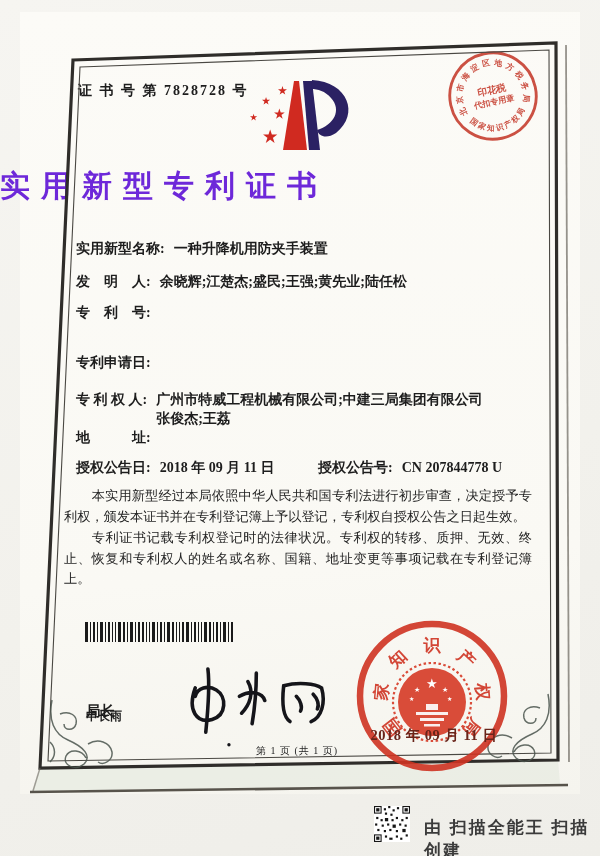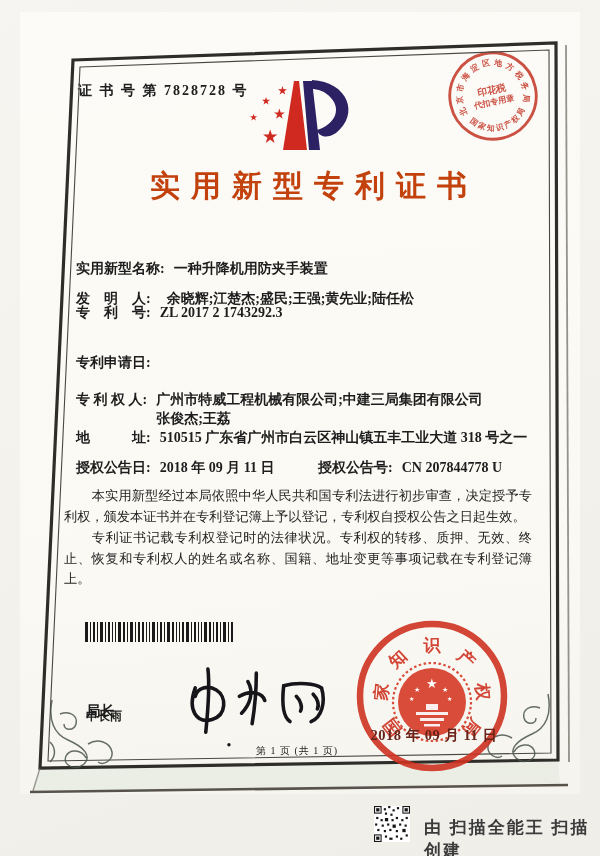--- a/index.html
+++ b/index.html
@@ -18,22 +18,22 @@
   }
   .abs{position:absolute;}
   .paper{
     left:20px;top:12px;width:560px;height:782px;
     background:linear-gradient(175deg,#fcfbf7 0%,#faf9f4 70%,#f5f4ee 100%);
   }
   .cert-no{
     left:78px;top:82px;font-size:14px;font-weight:bold;letter-spacing:2px;
   }
   .title{
-    left:0;right:0;top:166px;text-align:center;
-    font-size:30px;font-weight:bold;letter-spacing:11px;color:#c2410c;margin-left:28px;
+    left:0;right:0;top:166px;
+    font-size:30px;font-weight:bold;letter-spacing:11px;color:#6d28d9;
   }
   .fieldrow{left:76px;width:460px;display:flex;font-size:14px;font-weight:600;line-height:1.35;}
   .fieldrow .lbl{white-space:nowrap;font-weight:bold;}
   .fieldrow .val{margin-left:9px;}
   .val-narrow{width:368px;}
   .paras{
     left:64px;top:486px;width:468px;font-size:13.2px;line-height:1.56;color:#242424;
   }
   .paras p{text-align:justify;text-indent:2.1em;margin-bottom:1px;}
   .sig-title{left:86px;top:702px;font-size:14.5px;font-weight:bold;}
@@ -120,45 +120,43 @@
       <text x="50" y="86" transform="rotate(-16 50 50)" text-anchor="middle" font-size="8" font-weight="bold">产</text>
       <text x="50" y="86" transform="rotate(-32 50 50)" text-anchor="middle" font-size="8" font-weight="bold">权</text>
       <text x="50" y="86" transform="rotate(-48 50 50)" text-anchor="middle" font-size="8" font-weight="bold">局</text>
     </g>
   <text x="50" y="47" text-anchor="middle" font-size="10" font-weight="bold" fill="#c53a2b">印花税</text>
   <text x="50" y="59" text-anchor="middle" font-size="8.5" font-weight="bold" fill="#c53a2b">代扣专用章</text>
 </svg>
 
 <div class="abs title">实用新型专利证书</div>
 
-<div class="abs fieldrow" style="top:260px;align-items:flex-end;">
+<div class="abs fieldrow" style="top:240px;align-items:flex-end;">
   <span class="lbl">实用新型名称:</span>
   <span class="val">一种升降机用防夹手装置</span>
 </div>
-<div class="abs fieldrow" style="top:290px;gap:7px;">
+<div class="abs fieldrow" style="top:273px;">
   <span class="lbl">发　明　人:</span>
   <span class="val">余晓辉;江楚杰;盛民;王强;黄先业;陆任松</span>
 </div>
 <div class="abs fieldrow" style="top:304px;">
   <span class="lbl">专　利　号:</span>
-  <span class="val">ZL 2017 2 1743292.3</span>
 </div>
 <div class="abs fieldrow" style="top:354px;">
   <span class="lbl">专利申请日:</span>
 </div>
 <div class="abs fieldrow" style="top:391px;">
   <span class="lbl">专 利 权 人:</span>
   <span class="val">
     <div>广州市特威工程机械有限公司;中建三局集团有限公司</div>
     <div>张俊杰;王荔</div>
   </span>
 </div>
 <div class="abs fieldrow" style="top:429px;">
   <span class="lbl">地　　　址:</span>
-  <span class="val val-narrow">510515 广东省广州市白云区神山镇五丰工业大道 318 号之一</span>
 </div>
 <div class="abs fieldrow" style="top:459px;">
   <span class="lbl">授权公告日:</span>
   <span class="val">2018 年 09 月 11 日</span>
 </div>
 <div class="abs fieldrow" style="top:459px;left:318px;width:230px;">
   <span class="lbl">授权公告号:</span>
   <span class="val">CN 207844778 U</span>
 </div>
 

